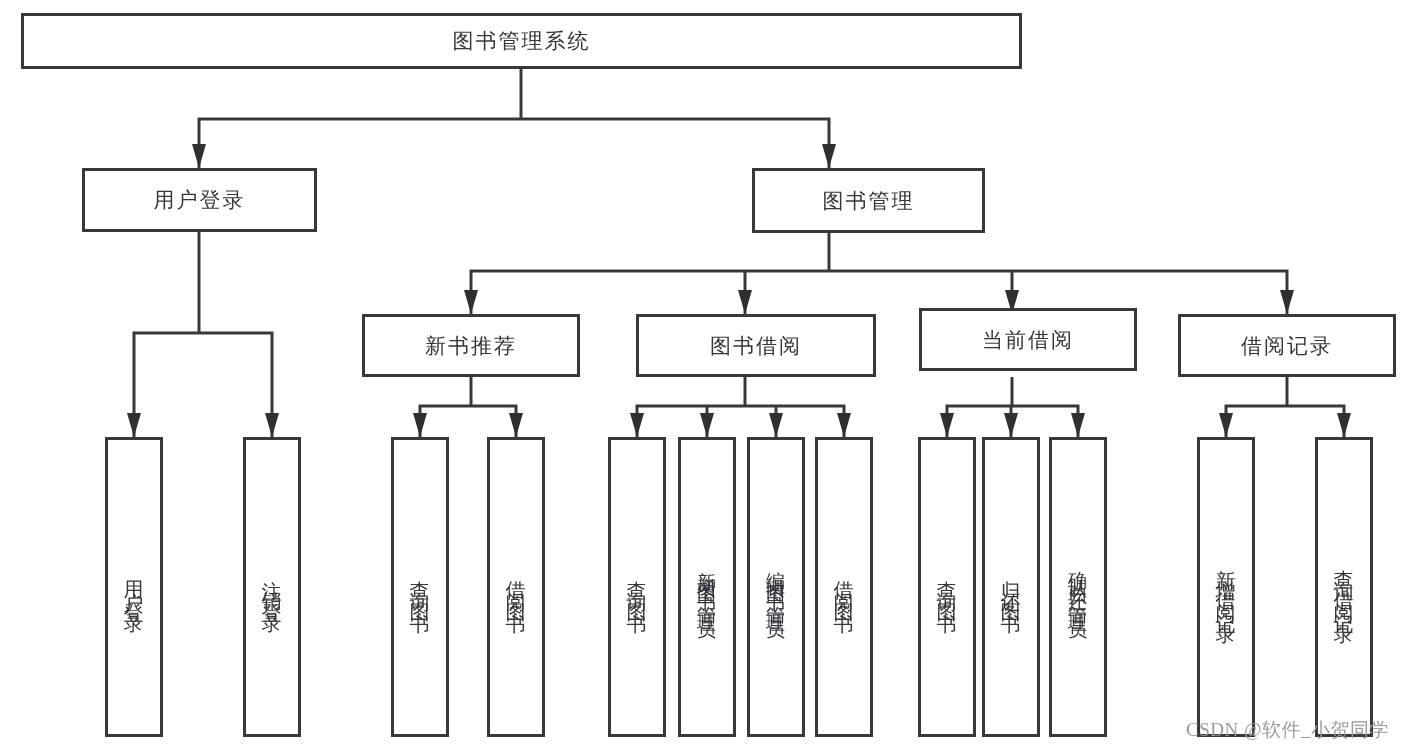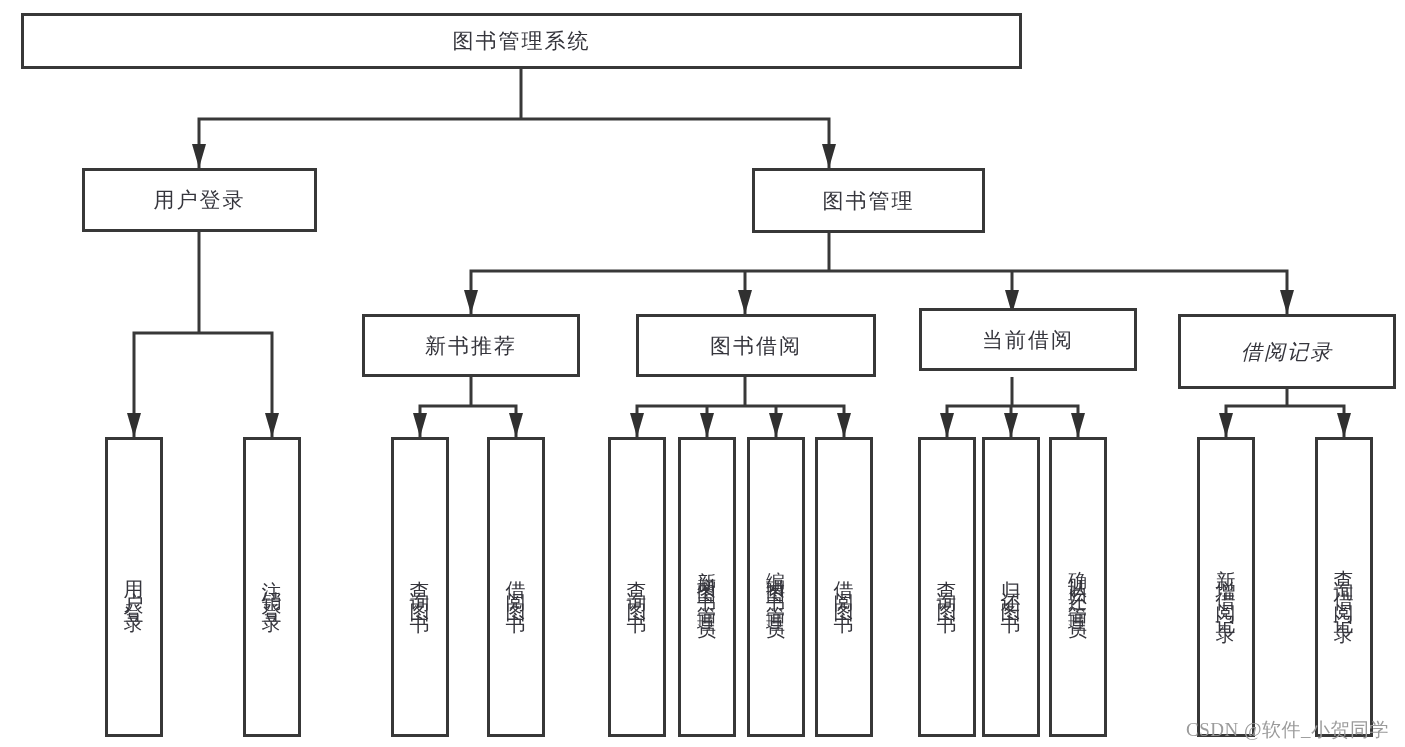--- a/index.html
+++ b/index.html
@@ -115,21 +115,21 @@
   </svg>
 
   <div class="node hbox" style="left:21px; top:13px; width:1001px; height:56px;">图书管理系统</div>
 
   <div class="node hbox" style="left:82px; top:168px; width:235px; height:64px;">用户登录</div>
   <div class="node hbox" style="left:712px; top:168px; width:233px; height:65px;margin-left:40px;">图书管理</div>
 
   <div class="node hbox" style="left:362px; top:314px; width:218px; height:63px;">新书推荐</div>
   <div class="node hbox" style="left:636px; top:314px; width:240px; height:63px;">图书借阅</div>
   <div class="node hbox" style="left:903px; top:308px; width:218px; height:63px;margin-left:16px;">当前借阅</div>
-  <div class="node hbox" style="left:1178px; top:314px; width:218px; height:75px;font-style:italic;">借阅记录</div>
+  <div class="node hbox" style="left:1178px; top:314px; width:218px; height:63px;">借阅记录</div>
 
   <div class="node vbox" style="left:105px; top:437px; width:58px; height:300px;">
     <span>用户登录</span>
   </div>
   <div class="node vbox" style="left:243px; top:437px; width:58px; height:300px;">
     <span>注销登录</span>
   </div>
 
   <div class="node vbox" style="left:391px; top:437px; width:58px; height:300px;">
     <span>查询图书</span>

